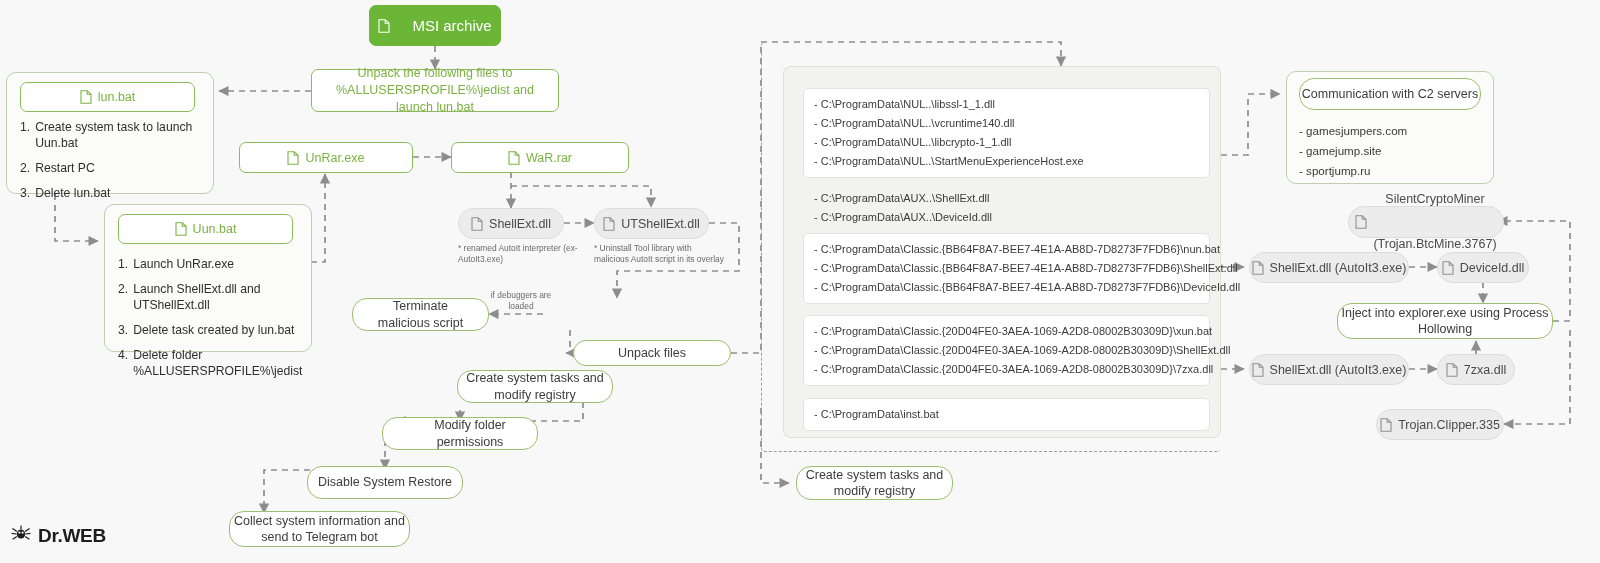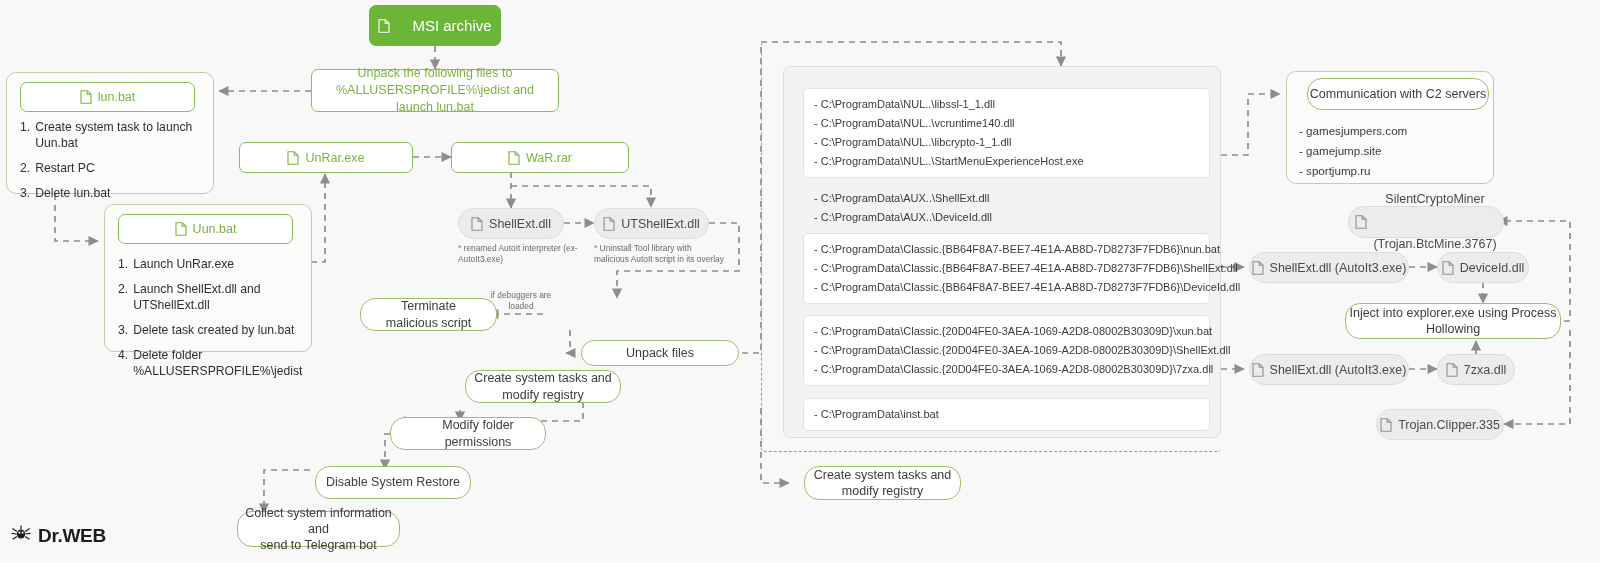--- a/index.html
+++ b/index.html
@@ -22,21 +22,21 @@
     color:#ffffff;font-size:15px;gap:22px;
   }
   
   .greenbox{
     background:#ffffff;border:1px solid #8cbb5b;border-radius:7px;
     color:#7bb23f;font-size:12.5px;gap:6px;
   }
   
   .darkbox{
     background:#ffffff;border:1px solid #9cbf6e;border-radius:15px;
-    color:#3c3c3c;font-size:12.5px;line-height:1.3;margin-left:8px;
+    color:#3c3c3c;font-size:12.5px;line-height:1.3;
   }
   
   .pill{
     background:#ececec;border:1px solid #dcdcdc;border-radius:20px;
     color:#4a4a4a;font-size:12.5px;gap:6px;
   }
   
   .card{
     position:absolute;box-sizing:border-box;
     background:#fbfcfa;border:1px solid #bfcfae;border-radius:10px;
@@ -279,21 +279,21 @@
   </div>
 
   <div class="node darkbox" style="left:382px;top:417px;width:156px;height:33px;padding-left:20px;">
     <span>Modify folder permissions</span>
   </div>
 
   <div class="node darkbox" style="left:307px;top:466px;width:156px;height:33px;">
     <span>Disable System Restore</span>
   </div>
 
-  <div class="node darkbox two-line" style="left:229px;top:511px;width:163px;height:36px;">
+  <div class="node darkbox two-line" style="left:229px;top:511px;width:181px;height:36px;">
     <span>Collect system information and</span>
     <span>send to Telegram bot</span>
   </div>
 
   <div class="dashpanel" style="left:761px;top:42px;width:460px;height:410px;border-radius:4px;border-color:#9a9a9a;border-top-color:transparent;border-right-color:transparent;"></div>
   <div class="dotpanel" style="left:783px;top:66px;width:438px;height:372px;"></div>
 
   <div class="pathbox" style="left:803px;top:88px;width:407px;">
     <div class="row">-  C:\ProgramData\NUL..\libssl-1_1.dll</div>
     <div class="row">- C:\ProgramData\NUL..\vcruntime140.dll</div>

